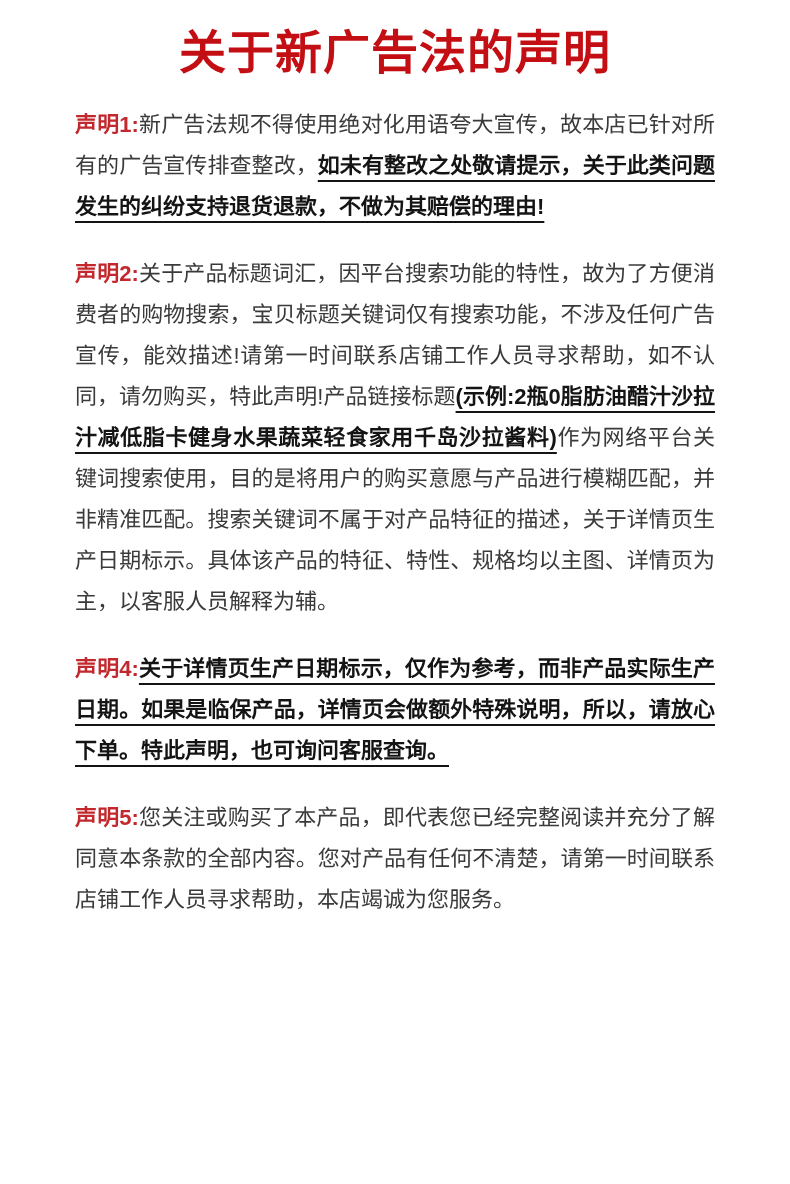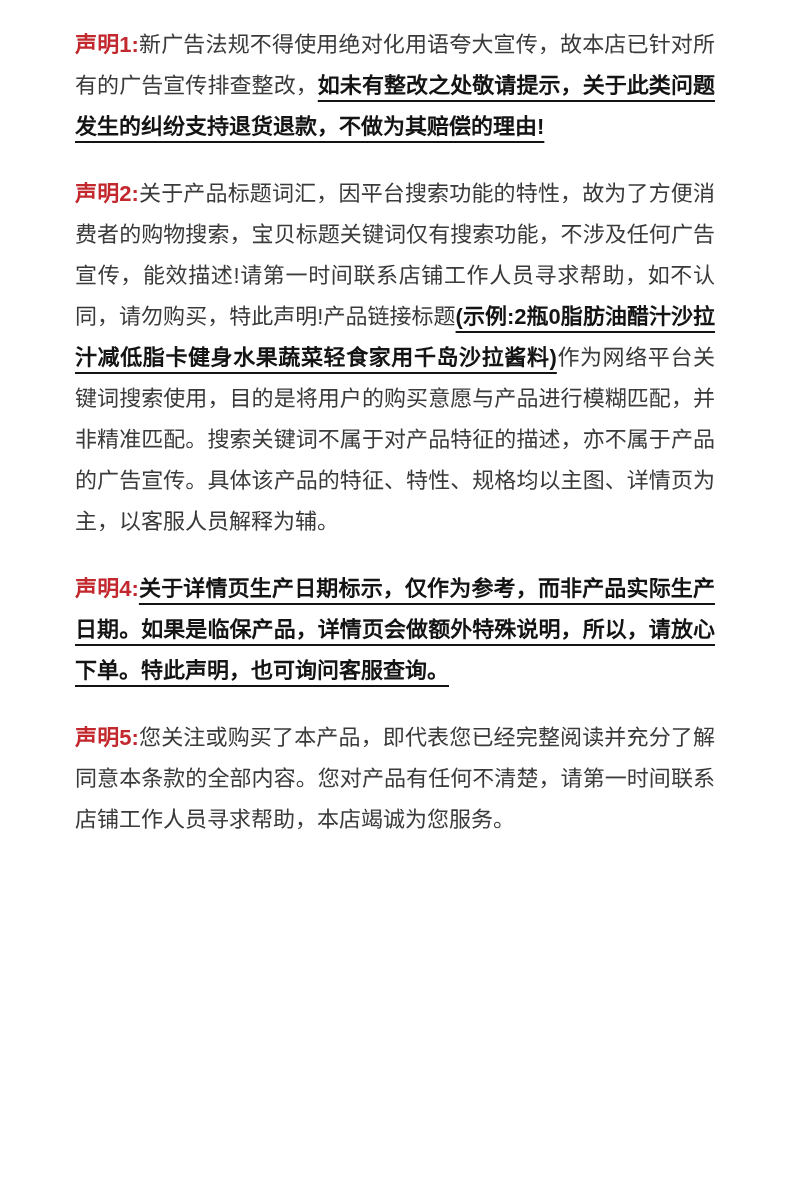--- a/index.html
+++ b/index.html
@@ -55,20 +55,21 @@
     text-decoration-thickness: 1.5px;
     text-underline-offset: 7px;
     text-decoration-color: var(--bold-text);
   }
 </style>
 </head>
 <body>
 
 <div class="page">
   <div class="content">
+    <h1 class="doc-title">关于新广告法的声明</h1>
     <div>
         <p class="statement"><span class="label">声明1:</span><span class="seg">新广告法规不得使用绝对化用语夸大宣传，故本店已针对所有的广告宣传排查整改，</span><span class="seg bold-underline">如未有整改之处敬请提示，关于此类问题发生的纠纷支持退货退款，不做为其赔偿的理由!</span></p>
-        <p class="statement"><span class="label">声明2:</span><span class="seg">关于产品标题词汇，因平台搜索功能的特性，故为了方便消费者的购物搜索，宝贝标题关键词仅有搜索功能，不涉及任何广告宣传，能效描述!请第一时间联系店铺工作人员寻求帮助，如不认同，请勿购买，特此声明!产品链接标题</span><span class="seg bold-underline">(示例:2瓶0脂肪油醋汁沙拉汁减低脂卡健身水果蔬菜轻食家用千岛沙拉酱料)</span><span class="seg">作为网络平台关键词搜索使用，目的是将用户的购买意愿与产品进行模糊匹配，并非精准匹配。搜索关键词不属于对产品特征的描述，亦不属于产品的广告宣传。具体该产品的特征、特性、规格均以主图、详情页为主，以客服人员解释为辅。</span></p>
+        <p class="statement"><span class="label">声明2:</span><span class="seg">关于产品标题词汇，因平台搜索功能的特性，故为了方便消费者的购物搜索，宝贝标题关键词仅有搜索功能，不涉及任何广告宣传，能效描述!请第一时间联系店铺工作人员寻求帮助，如不认同，请勿购买，特此声明!产品链接标题</span><span class="seg bold-underline">(示例:2瓶0脂肪油醋汁沙拉汁减低脂卡健身水果蔬菜轻食家用千岛沙拉酱料)</span><span class="seg">作为网络平台关键词搜索使用，目的是将用户的购买意愿与产品进行模糊匹配，并非精准匹配。搜索关键词不属于对产品特征的描述，关于详情页生产日期标示。具体该产品的特征、特性、规格均以主图、详情页为主，以客服人员解释为辅。</span></p>
         <p class="statement"><span class="label">声明4:</span><span class="seg bold-underline">关于详情页生产日期标示，仅作为参考，而非产品实际生产日期。如果是临保产品，详情页会做额外特殊说明，所以，请放心下单。特此声明，也可询问客服查询。</span></p>
         <p class="statement"><span class="label">声明5:</span><span class="seg">您关注或购买了本产品，即代表您已经完整阅读并充分了解同意本条款的全部内容。您对产品有任何不清楚，请第一时间联系店铺工作人员寻求帮助，本店竭诚为您服务。</span></p>
       </div>
   </div>
 </div>
 
 </body></html>

